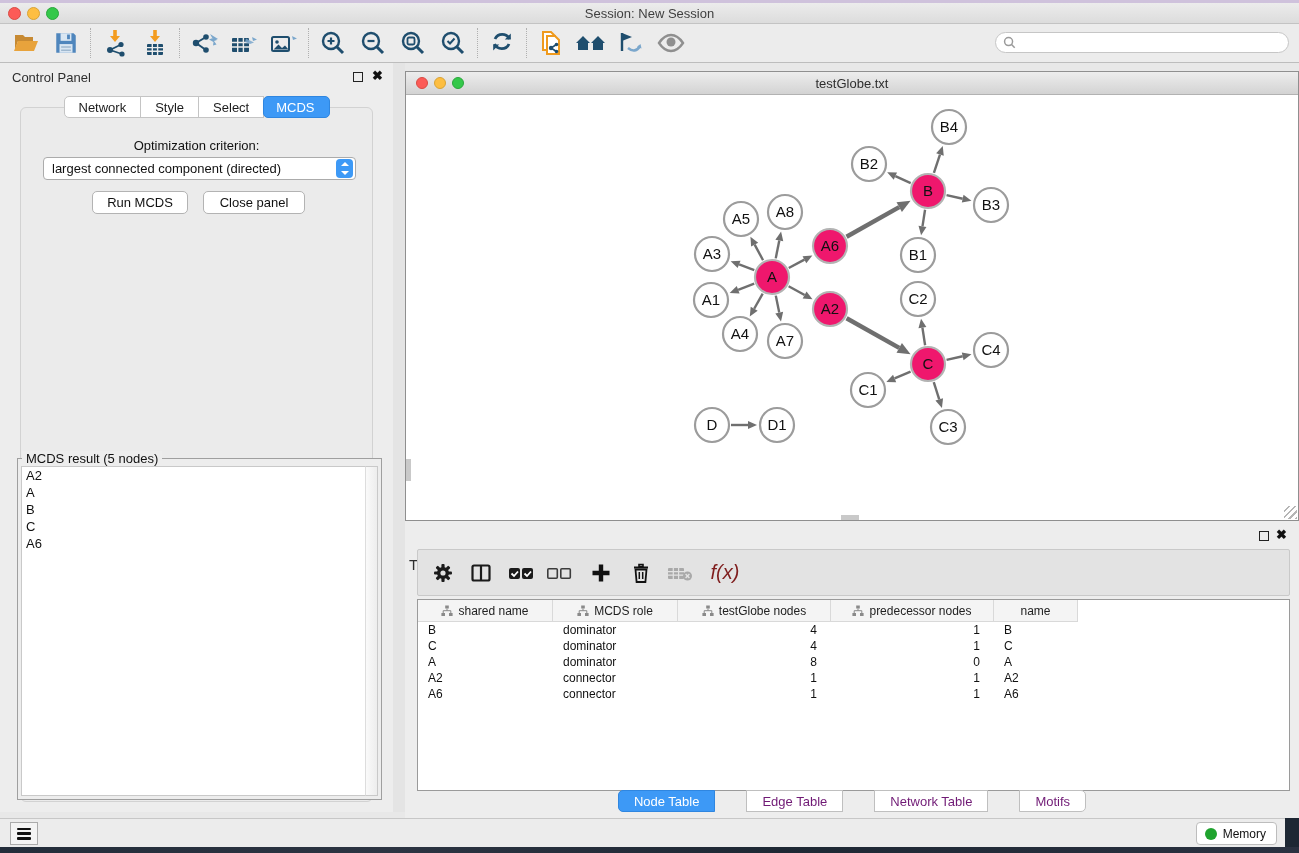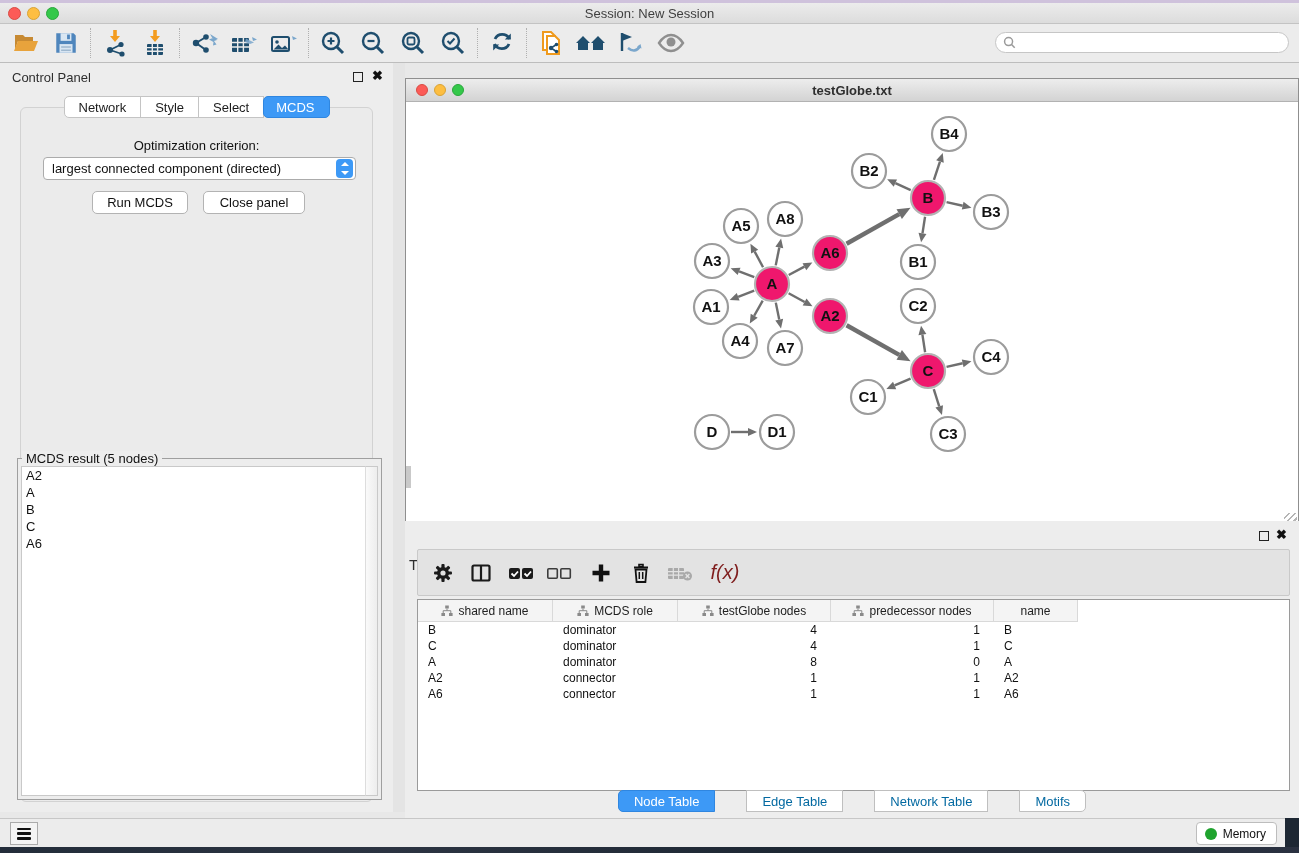--- a/index.html
+++ b/index.html
@@ -74,22 +74,22 @@
     font-size:13px; color:#111; }
   .result-list { position:absolute; left:3px; right:16px; top:7px; bottom:3px; background:#fff;
     border:1px solid #c9c9c9; border-right:none; overflow:hidden; }
   .result-scroll { position:absolute; right:3px; top:7px; bottom:3px; width:13px;
     background:linear-gradient(90deg,#fafafa,#ededed); border:1px solid #c9c9c9; border-left:1px solid #ddd; }
   .result-item { font-size:13px; color:#111; padding:1px 0 1px 4px; line-height:15px; }
 
   .splitter { position:absolute; left:393px; top:0; width:12px; height:749px; background:#e4e4e4; }
 
   
-  .net-frame { position:absolute; left:405px; top:15px; width:894px; height:450px;
-    border:1px solid #8f8f8f; background:#fff;font-weight:bold; }
+  .net-frame { position:absolute; left:405px; top:8px; width:894px; height:450px;
+    border:1px solid #8f8f8f; background:#fff; }
   .net-titlebar { position:absolute; left:0; top:0; right:0; height:23px;
     background:linear-gradient(#ededed,#d3d3d3); border-bottom:1px solid #b2b2b2; }
   .net-titlebar .title { position:absolute; left:0; right:0; top:4px; text-align:center; font-size:13px; color:#2e2e2e; }
   .net-tl { position:absolute; top:5px; width:12px; height:12px; border-radius:50%; }
   .net-tl.red { left:10px; background:#fc5b57; border:1px solid #d94c44; }
   .net-tl.yel { left:28px; background:#fdbe41; border:1px solid #d9a335; }
   .net-tl.grn { left:46px; background:#34c84a; border:1px solid #2aa73c; }
   .net-canvas { position:absolute; left:0; top:23px; right:0; bottom:0; background:#fff; }
   .grip { position:absolute; right:1px; bottom:1px; width:13px; height:13px;
     background:repeating-linear-gradient(135deg, transparent 0 3px, #b5b5b5 3px 4.5px); cursor:nwse-resize; }
@@ -112,21 +112,21 @@
     background:#fff; border:1px solid #9a9a9a; overflow:hidden; }
   .dt-header { display:flex; height:22px; }
   .dt-hcell { background:#f4f4f4; border-right:1px solid #d9d9d9; border-bottom:1px solid #d9d9d9;
     display:flex; align-items:center; justify-content:center; gap:5px; font-size:12px; color:#222; }
   .dt-row { display:flex; height:16px; }
   .dt-cell { font-size:12px; color:#111; line-height:16px; white-space:nowrap; overflow:hidden; }
   .al { text-align:left; } .ar { text-align:right; }
 
   .bottom-tabs { position:absolute; left:0; right:0; top:269px; display:flex; justify-content:center;gap:32px; }
   .bt-tab { height:22px; padding:0 15px; background:#fff; border:1px solid #bfbfbf; margin-left:-1px;
-    font-size:13px; color:#0369a1; display:flex; align-items:center; cursor:pointer; }
+    font-size:13px; color:#701a75; display:flex; align-items:center; cursor:pointer; }
   .bt-tab:first-child { border-radius:5px 0 0 5px; margin-left:0; }
   .bt-tab:last-child { border-radius:0 5px 5px 0; }
   .bt-tab.active { background:#3d99f6; border-color:#2f86e0; color:#fff; }
 
   
   .statusbar { position:absolute; left:0; top:818px; width:1285px; height:29px;
     background:#ececec; border-top:1px solid #c7c7c7; }
   .list-btn { position:absolute; left:10px; top:3px; width:28px; height:23px; background:#f4f4f4;
     border:1px solid #ababab; cursor:pointer; display:flex; align-items:center; justify-content:center; }
   .list-glyph { width:14px; height:12px; display:flex; flex-direction:column; justify-content:space-between; }

